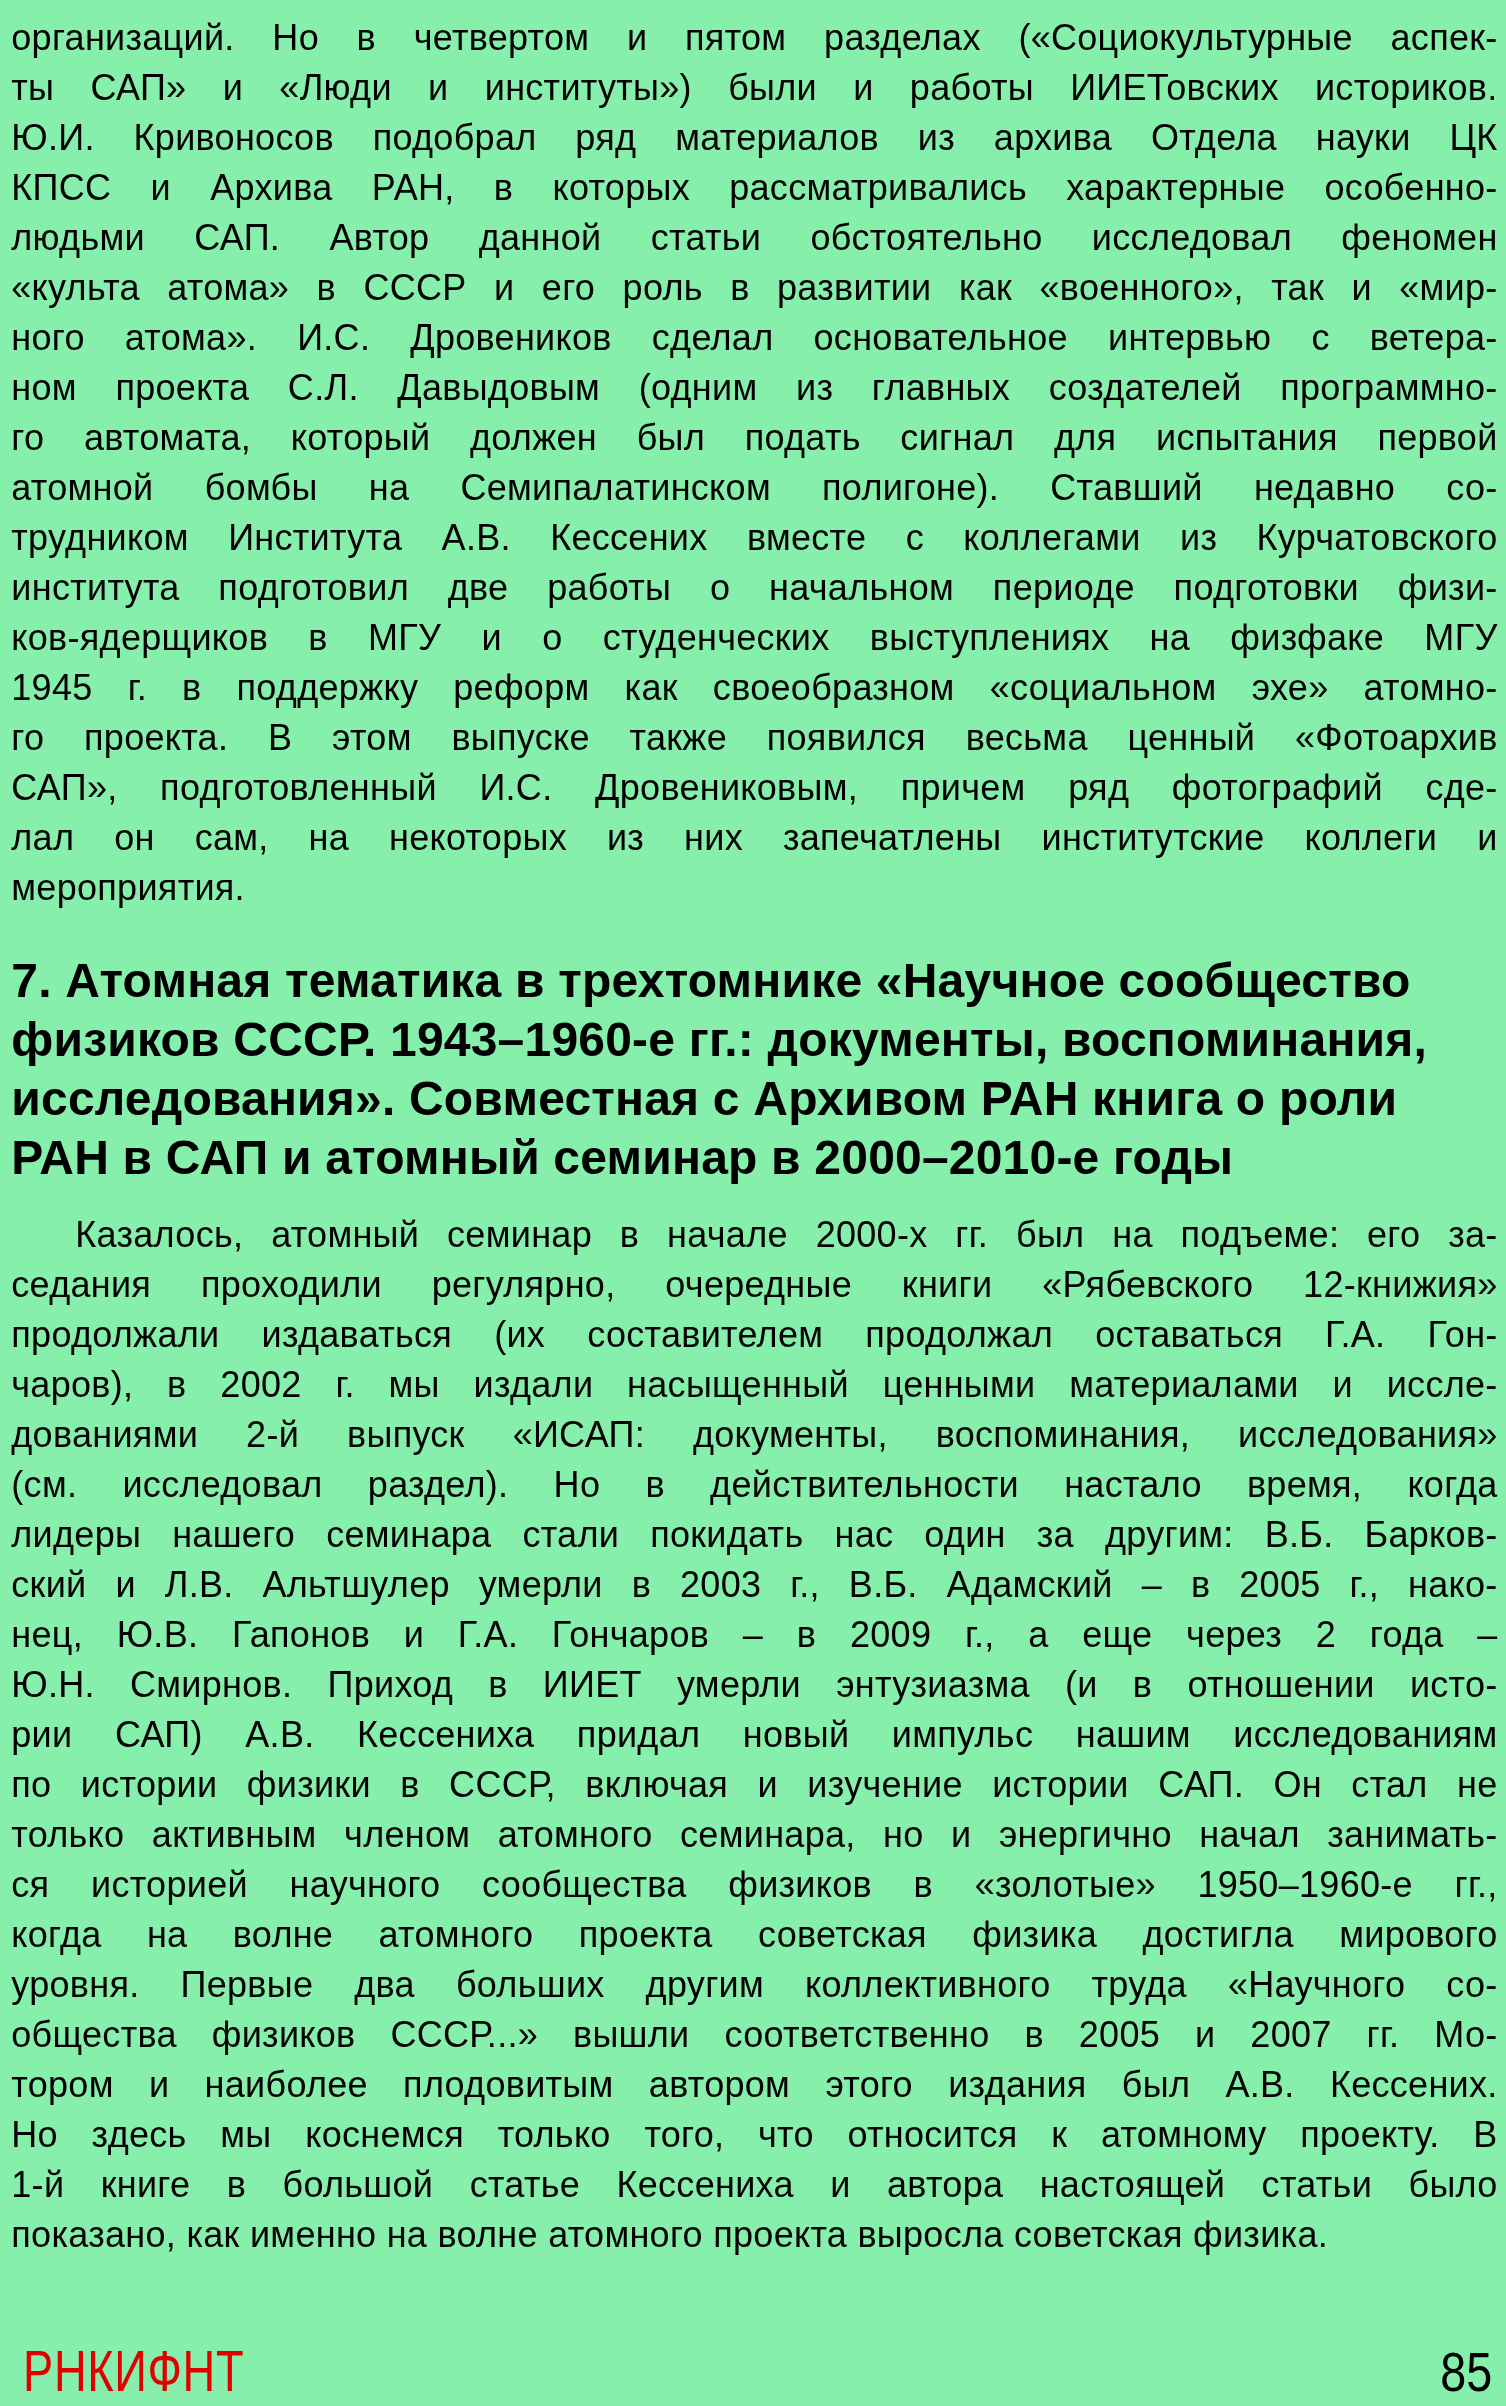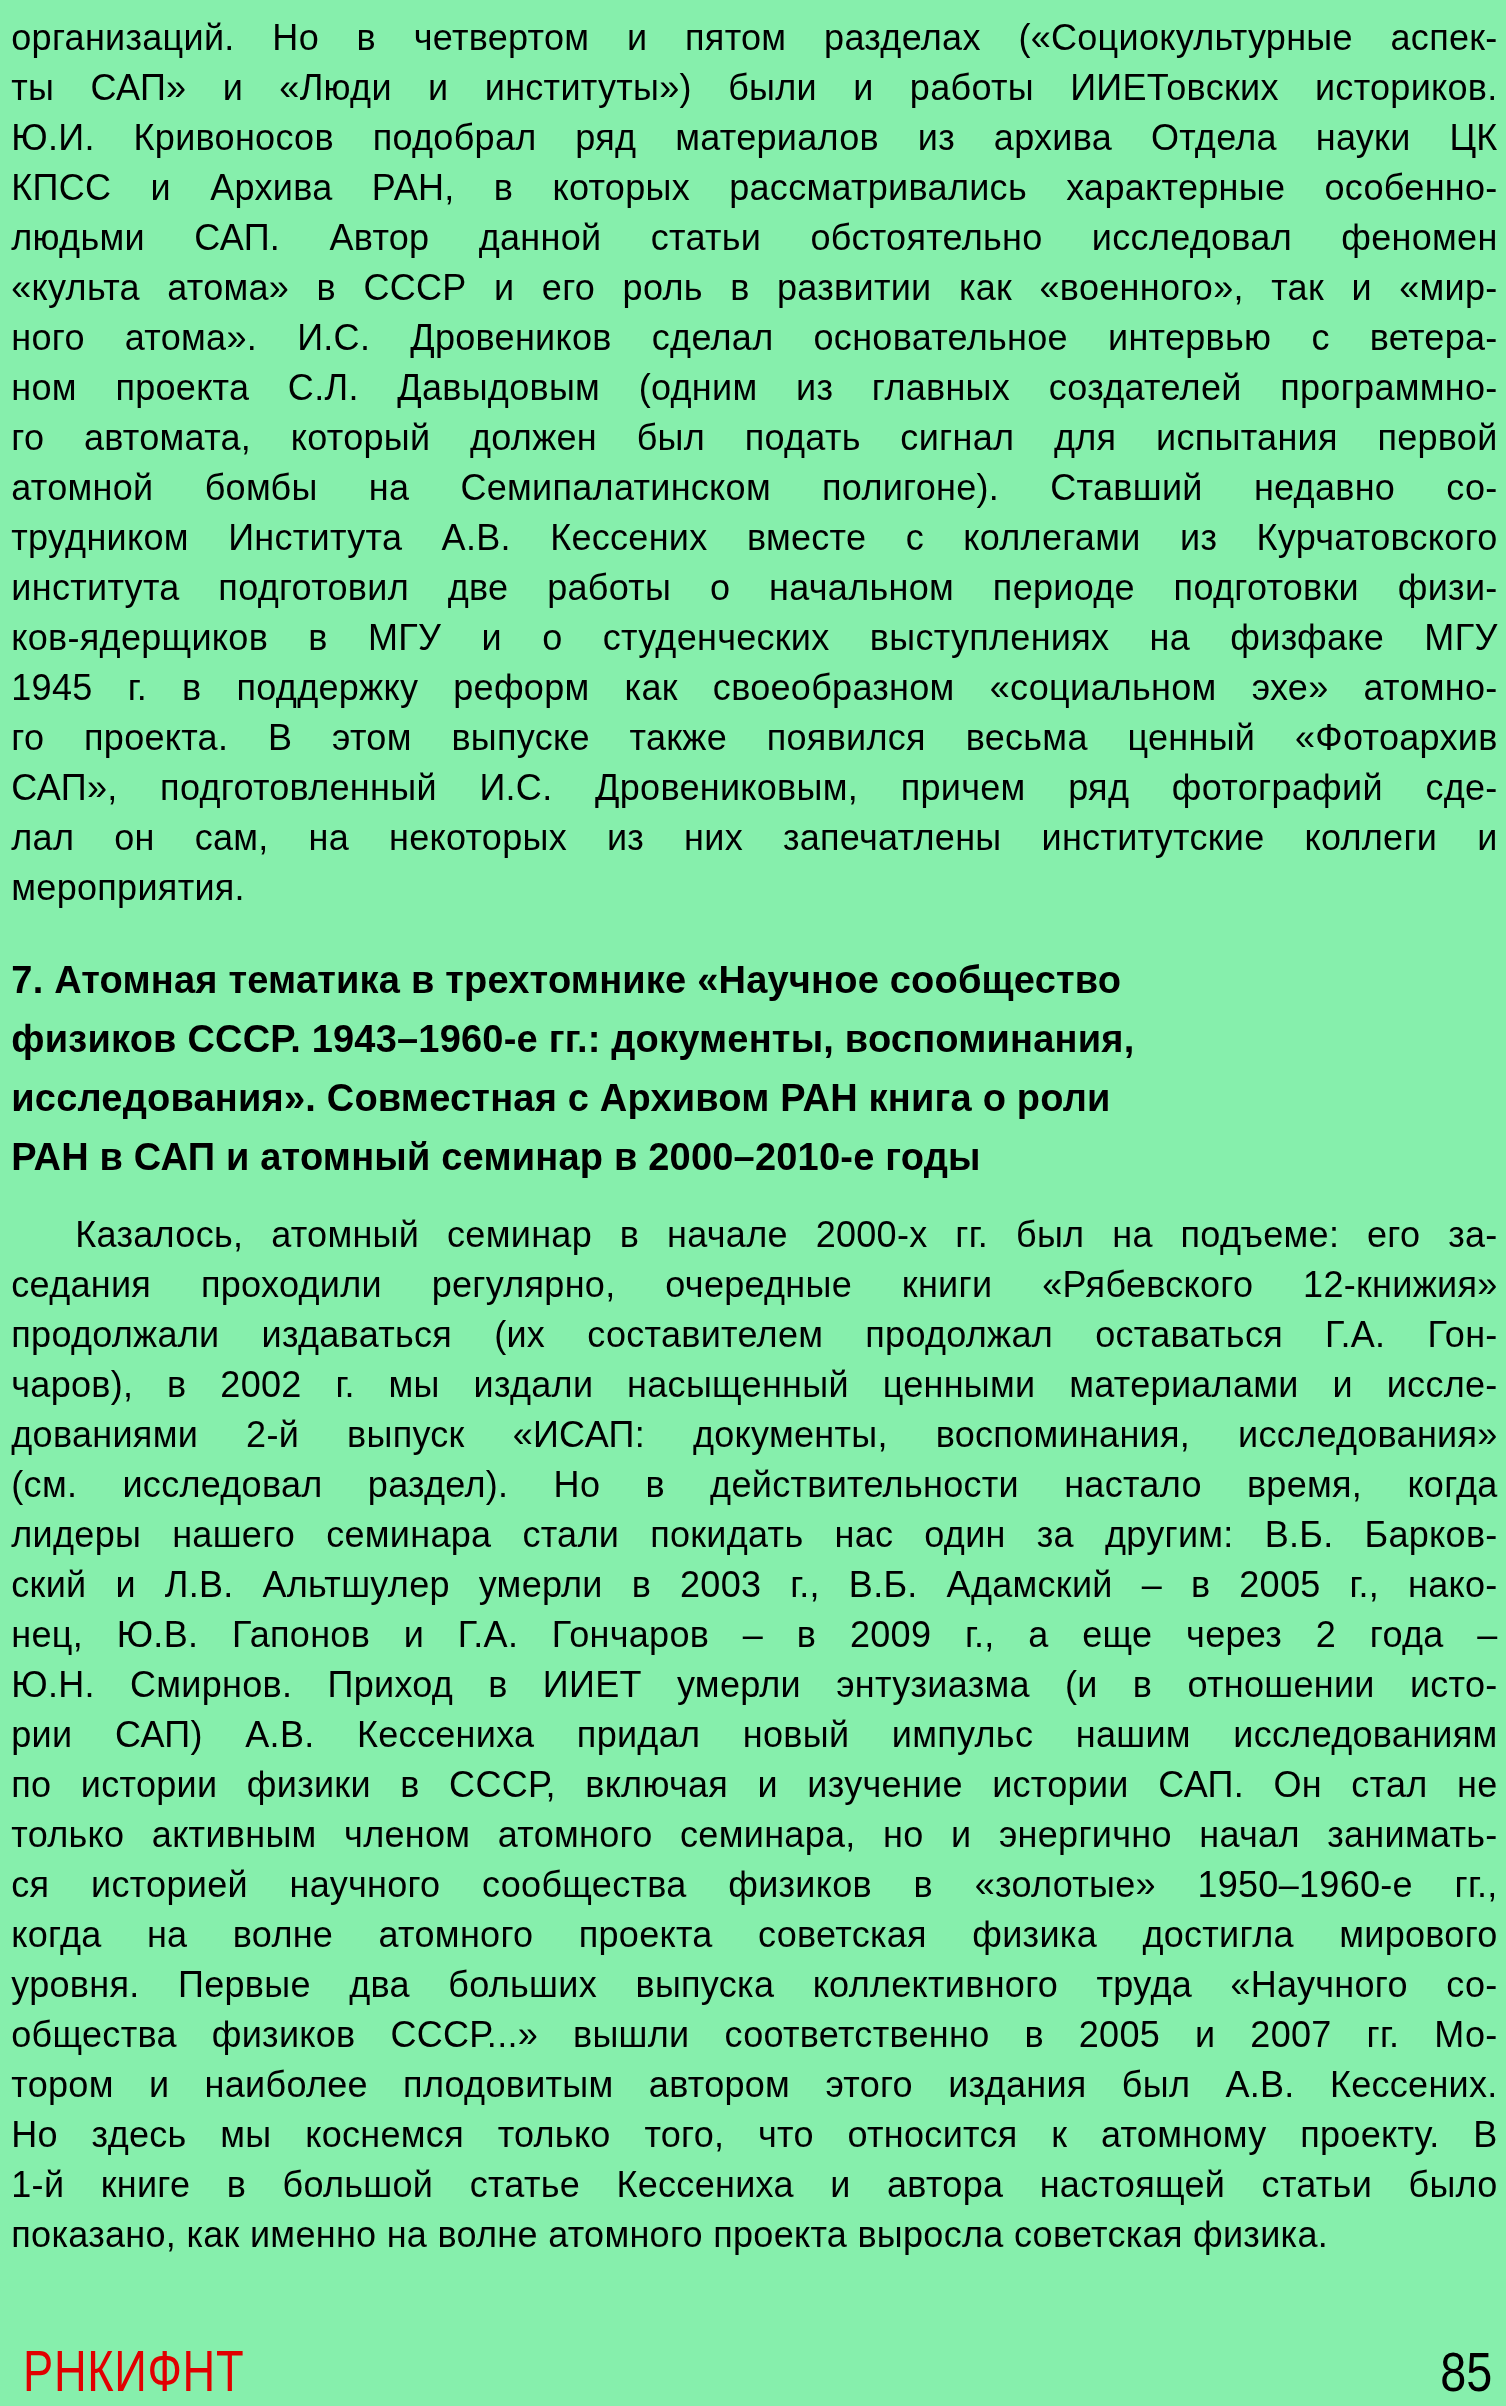--- a/index.html
+++ b/index.html
@@ -28,21 +28,21 @@
     text-align-last: left;
   }
   .para2 .line.first-line {
     text-indent: 64px;
   }
   .section-heading {
     margin-top: 38px;
     margin-bottom: 22.6px;
   }
   .section-heading .hline {
-    font-size: 38px;
+    font-size: 48px;
     font-weight: bold;
     line-height: 59px;
     letter-spacing: 0.2px;
     text-align: left;
   }
   .footer-journal {
     position: absolute;
     left: 22.6px;
     bottom: 7.5px;
     font-size: 58px;
@@ -104,21 +104,21 @@
       <div class="line">(см. исследовал раздел). Но в действительности настало время, когда</div>
       <div class="line">лидеры нашего семинара стали покидать нас один за другим: В.Б. Барков-</div>
       <div class="line">ский и Л.В. Альтшулер умерли в 2003 г., В.Б. Адамский – в 2005 г., нако-</div>
       <div class="line">нец, Ю.В. Гапонов и Г.А. Гончаров – в 2009 г., а еще через 2 года –</div>
       <div class="line">Ю.Н. Смирнов. Приход в ИИЕТ умерли энтузиазма (и в отношении исто-</div>
       <div class="line">рии САП) А.В. Кессениха придал новый импульс нашим исследованиям</div>
       <div class="line">по истории физики в СССР, включая и изучение истории САП. Он стал не</div>
       <div class="line">только активным членом атомного семинара, но и энергично начал занимать-</div>
       <div class="line">ся историей научного сообщества физиков в «золотые» 1950–1960-е гг.,</div>
       <div class="line">когда на волне атомного проекта советская физика достигла мирового</div>
-      <div class="line">уровня. Первые два больших выпуска коллективного труда «Научного со-</div>
+      <div class="line">уровня. Первые два больших другим коллективного труда «Научного со-</div>
       <div class="line">общества физиков СССР...» вышли соответственно в 2005 и 2007 гг. Мо-</div>
       <div class="line">тором и наиболее плодовитым автором этого издания был А.В. Кессених.</div>
       <div class="line">Но здесь мы коснемся только того, что относится к атомному проекту. В</div>
       <div class="line">1-й книге в большой статье Кессениха и автора настоящей статьи было</div>
       <div class="line para-end">показано, как именно на волне атомного проекта выросла советская физика.</div>
     </div>
 
   </div>
 
   <div class="footer-journal" style="color: rgb(225, 0, 0);">РНКИФНТ</div>

